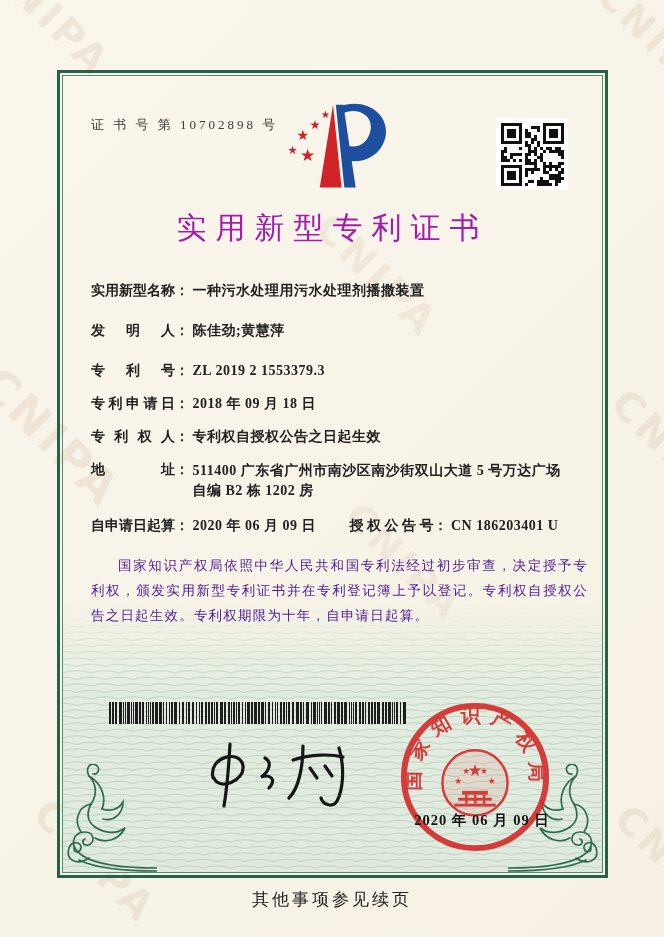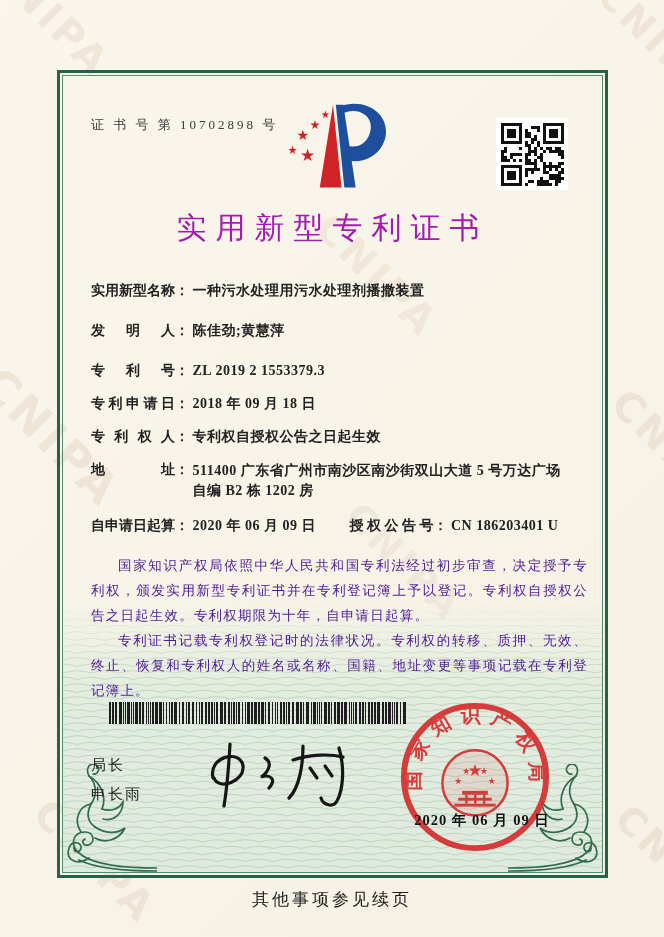--- a/index.html
+++ b/index.html
@@ -357,21 +357,20 @@
         </span>
         <span>
           <span class="flabel">授权公告号</span><span>：</span>
           <span class="fvalue">CN 186203401 U</span>
         </span>
       </div>
     </div>
 
     <div class="paras">
       <p>国家知识产权局依照中华人民共和国专利法经过初步审查，决定授予专利权，颁发实用新型专利证书并在专利登记簿上予以登记。专利权自授权公告之日起生效。专利权期限为十年，自申请日起算。</p>
-      <p>专利证书记载专利权登记时的法律状况。专利权的转移、质押、无效、终止、恢复和专利权人的姓名或名称、国籍、地址变更等事项记载在专利登记簿上。</p>
     </div>
 
     <div class="barcode" id="barcode">
         <div class="bar" style="width: 2px; margin-right: 1px;"></div>
         <div class="bar" style="width: 2px; margin-right: 1px;"></div>
         <div class="bar" style="width: 2px; margin-right: 2px;"></div>
         <div class="bar" style="width: 3px; margin-right: 1px;"></div>
         <div class="bar" style="width: 1px; margin-right: 1px;"></div>
         <div class="bar" style="width: 1px; margin-right: 1px;"></div>
         <div class="bar" style="width: 3px; margin-right: 1px;"></div>
@@ -458,24 +457,20 @@
         <div class="bar" style="width: 2px; margin-right: 1px;"></div>
         <div class="bar" style="width: 2px; margin-right: 1px;"></div>
         <div class="bar" style="width: 3px; margin-right: 1px;"></div>
         <div class="bar" style="width: 1px; margin-right: 1px;"></div>
         <div class="bar" style="width: 1px; margin-right: 1px;"></div>
         <div class="bar" style="width: 2px; margin-right: 2px;"></div>
         <div class="bar" style="width: 1px; margin-right: 2px;"></div>
         <div class="bar" style="width: 3px; margin-right: 2px;"></div>
       </div>
 
-    <div class="officer">
-      <div>局长</div>
-      <div>申长雨</div>
-    </div>
 
     <svg class="signature" width="170" height="85" viewBox="0 0 170 85">
       <g fill="none" stroke="#161616" stroke-width="3.2" stroke-linecap="round">
         <path d="M20,42 C15,20 48,13 50,30 C52,45 26,55 21,42"></path>
         <path d="M37,8 C36,26 34,52 31,70"></path>
         <path d="M72,22 C79,26 77,35 68,41 C77,38 84,43 76,52"></path>
         <path d="M100,24 C118,18 138,18 150,21"></path>
         <path d="M110,10 C110,30 106,52 96,62"></path>
         <path d="M146,12 C152,32 150,54 144,65 C140,72 130,69 128,62"></path>
         <path d="M117,32 L124,42"></path>

